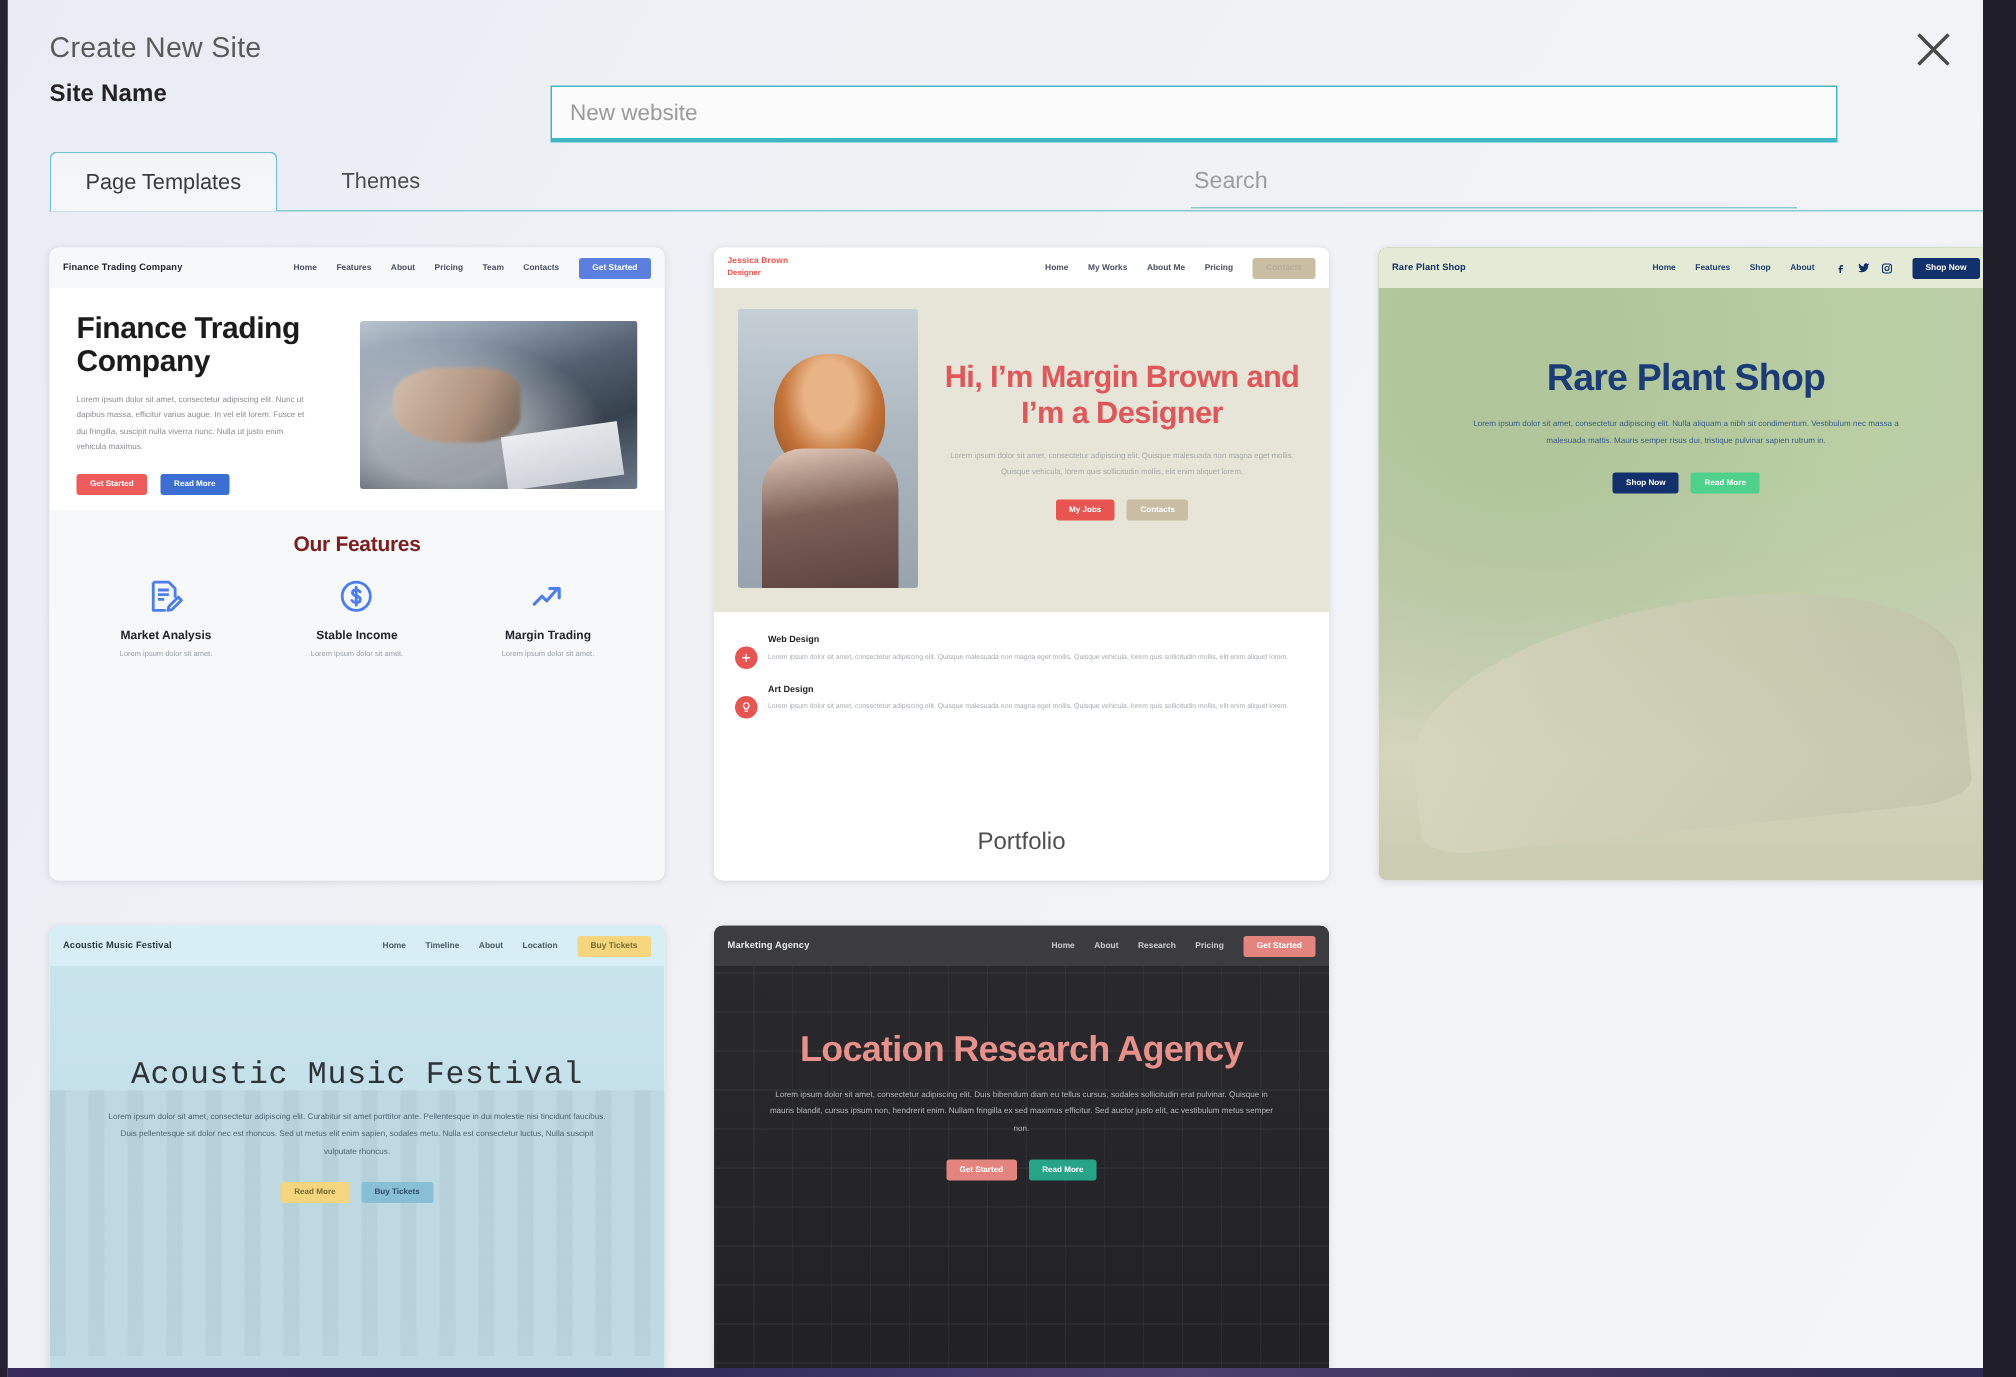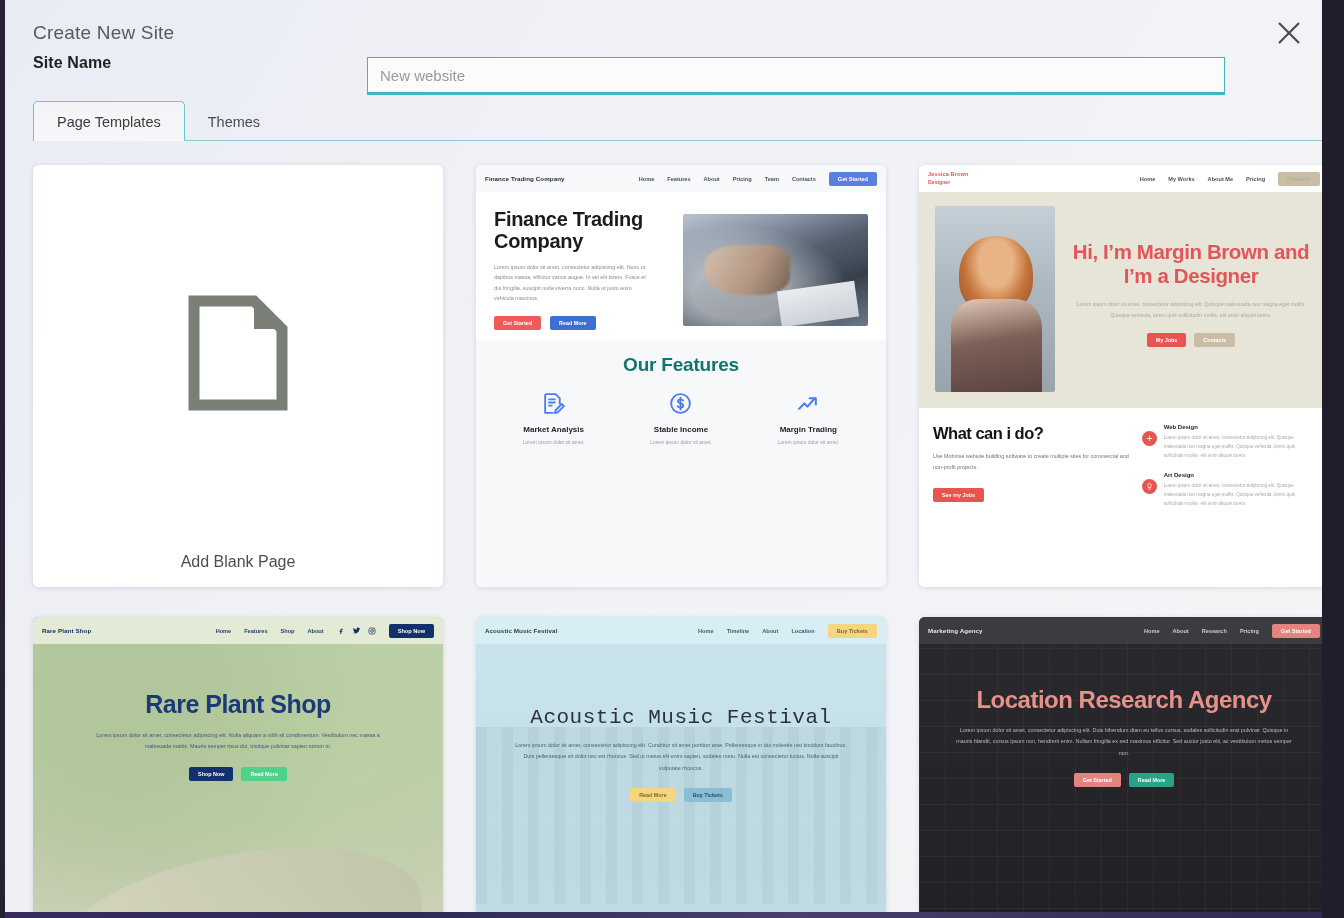--- a/index.html
+++ b/index.html
@@ -31,21 +31,21 @@
     width: 858px; height: 38px;
     border: 1px solid #3fb6c4; border-bottom: 3px solid #3fb6c4;
     background: #fbfbfc;
     font-family: "Liberation Sans", sans-serif;
     font-size: 15px; color: #8d8d8d;
     padding: 0 12px; outline: none;
   }
   .name-input::placeholder { color: #9a9a9a; }
   
   .tabs-wrap { position: relative; margin-top: 24px; height: 45px; }
-  .tabs { position: absolute; left: 28px; bottom: 0; display: flex; align-items: flex-end; z-index: 2; }
+  .tabs { position: absolute; left: 28px; bottom: 0; display: flex; align-items: flex-start; z-index: 2; gap: 20px; }
   .tab {
     font-size: 14.5px; color: #4d4d4d; padding: 13px 23px 12px 23px;
     cursor: pointer; background: transparent; line-height: 1;
   }
   .tab.active {
     border: 1px solid #6fc4cf; border-bottom: none;
     border-radius: 5px 5px 0 0;
     background: linear-gradient(180deg,#f3f4f7,#f6f7f9);
     color: #3c3c3c;
   }
@@ -112,21 +112,21 @@
     content:""; position:absolute; left:12%; top:28%; width:46%; height:44%;
     background: linear-gradient(120deg,#d9c2ae,#b3937c 60%, #6d5a4c);
     border-radius: 40% 30% 35% 45%; filter: blur(1px); opacity:.9;
   }
   .co-img::after{
     content:""; position:absolute; right:6%; bottom:4%; width:42%; height:32%;
     background: linear-gradient(180deg,#f2f4f7,#d6dae0);
     transform: rotate(-8deg); filter: blur(.4px); opacity:.92;
   }
   .co-feat { background:#f7f8fa; flex:1; padding: 14px 0 0; text-align:center; }
-  .co-feat h3 { font-size: 19px; font-weight:800; color:#0f766e; letter-spacing:-.2px; }
+  .co-feat h3 { font-size: 14px; font-weight:800; color:#7f1d1d; letter-spacing:-.2px; }
   .co-feat-row { display:flex; justify-content:space-around; margin-top: 13px; padding:0 14px; }
   .co-feat-item { width:33%; }
   .co-feat-ic { height:30px; display:flex; align-items:center; justify-content:center; }
   .co-feat-t { font-size:8px; font-weight:800; color:#23242a; margin-top:6px; }
   .co-feat-d { font-size:5px; color:#9aa0a8; margin-top:5px; }
   
   .pf-hero { background:#e6e5d8; padding: 14px 16px 16px; display:flex; gap:14px; flex:0 0 auto; }
   .pf-photo {
     width: 120px; height: 186px; border-radius:2px; flex:0 0 auto;
     background:
@@ -224,33 +224,25 @@
       </svg>
     </div>
   </div>
 
   <div class="tabs-wrap">
     <div class="tabs-rule"></div>
     <div class="tabs">
       <div class="tab active">Page Templates</div>
       <div class="tab">Themes</div>
     </div>
+    <input class="search-box" type="text" placeholder="Search" style="">
   </div>
 
   <div class="grid">
 
-    <div class="card">
-      <div class="blank-body">
-        <svg width="100" height="116" viewBox="0 0 100 116">
-          <path d="M6 6 H66 L94 34 V110 H6 Z" fill="#fff" stroke="#7a7f78" stroke-width="11" stroke-linejoin="miter"></path>
-          <path d="M66 6 L94 34 H66 Z" fill="#7a7f78"></path>
-        </svg>
-      </div>
-      <div class="card-label">Add Blank Page</div>
-    </div>
 
     <div class="card">
       <div class="preview">
         <div style="height:100%;display:flex;flex-direction:column;">
           <div class="mini-nav" style="background:#f7f8fa;color:#1f2430;">
             <span class="mini-brand">Finance Trading Company</span>
             <span class="mini-links">
               <span style="color:#4b5160">Home</span>
               <span style="color:#4b5160">Features</span>
               <span style="color:#4b5160">About</span>
@@ -338,25 +330,20 @@
               <div class="pf-h1">Hi, I’m Margin Brown and I’m a Designer</div>
               <div class="pf-p">Lorem ipsum dolor sit amet, consectetur adipiscing elit. Quisque malesuada non magna eget mollis. Quisque vehicula, lorem quis sollicitudin mollis, elit enim aliquet lorem.</div>
               <div class="pf-btns">
                 <span class="mini-btn" style="background:#e8544f">My Jobs</span>
                 <span class="mini-btn" style="background:#c9bda4">Contacts</span>
               </div>
             </div>
           </div>
 
           <div class="pf-low">
-            <div class="pf-low-l">
-              <div class="pf-low-h">What can i do?</div>
-              <div class="pf-low-p">Use Mobirise website building software to create multiple sites for commercial and non-profit projects.</div>
-              <div style="margin-top:11px"><span class="mini-btn" style="background:#e8544f">See my Jobs</span></div>
-            </div>
             <div class="pf-low-r">
               <div class="pf-srv">
                 <div class="pf-srv-ic">
                   <svg width="9" height="9" viewBox="0 0 24 24" stroke="#fff" stroke-width="2.4" fill="none">
                     <path d="M12 6v12M6 12h12" stroke-linecap="round"></path>
                   </svg>
                 </div>
                 <div>
                   <div class="pf-srv-t">Web Design</div>
                   <div class="pf-srv-d">Lorem ipsum dolor sit amet, consectetur adipiscing elit. Quisque malesuada non magna eget mollis. Quisque vehicula, lorem quis sollicitudin mollis, elit enim aliquet lorem.</div>
@@ -371,20 +358,21 @@
                 </div>
                 <div>
                   <div class="pf-srv-t">Art Design</div>
                   <div class="pf-srv-d">Lorem ipsum dolor sit amet, consectetur adipiscing elit. Quisque malesuada non magna eget mollis. Quisque vehicula, lorem quis sollicitudin mollis, elit enim aliquet lorem.</div>
                 </div>
               </div>
             </div>
           </div>
         </div>
       </div>
+      <div class="card-label">Portfolio</div>
     </div>
 
     <div class="card">
       <div class="preview ih">
         <div class="ih-bg plant-bg"></div>
         <div class="plant-veil"></div>
         <div class="ih-in">
           <div class="mini-nav" style="background:#e3ebd6;color:#12306b;">
             <span class="mini-brand">Rare Plant Shop</span>
             <span class="mini-links">

